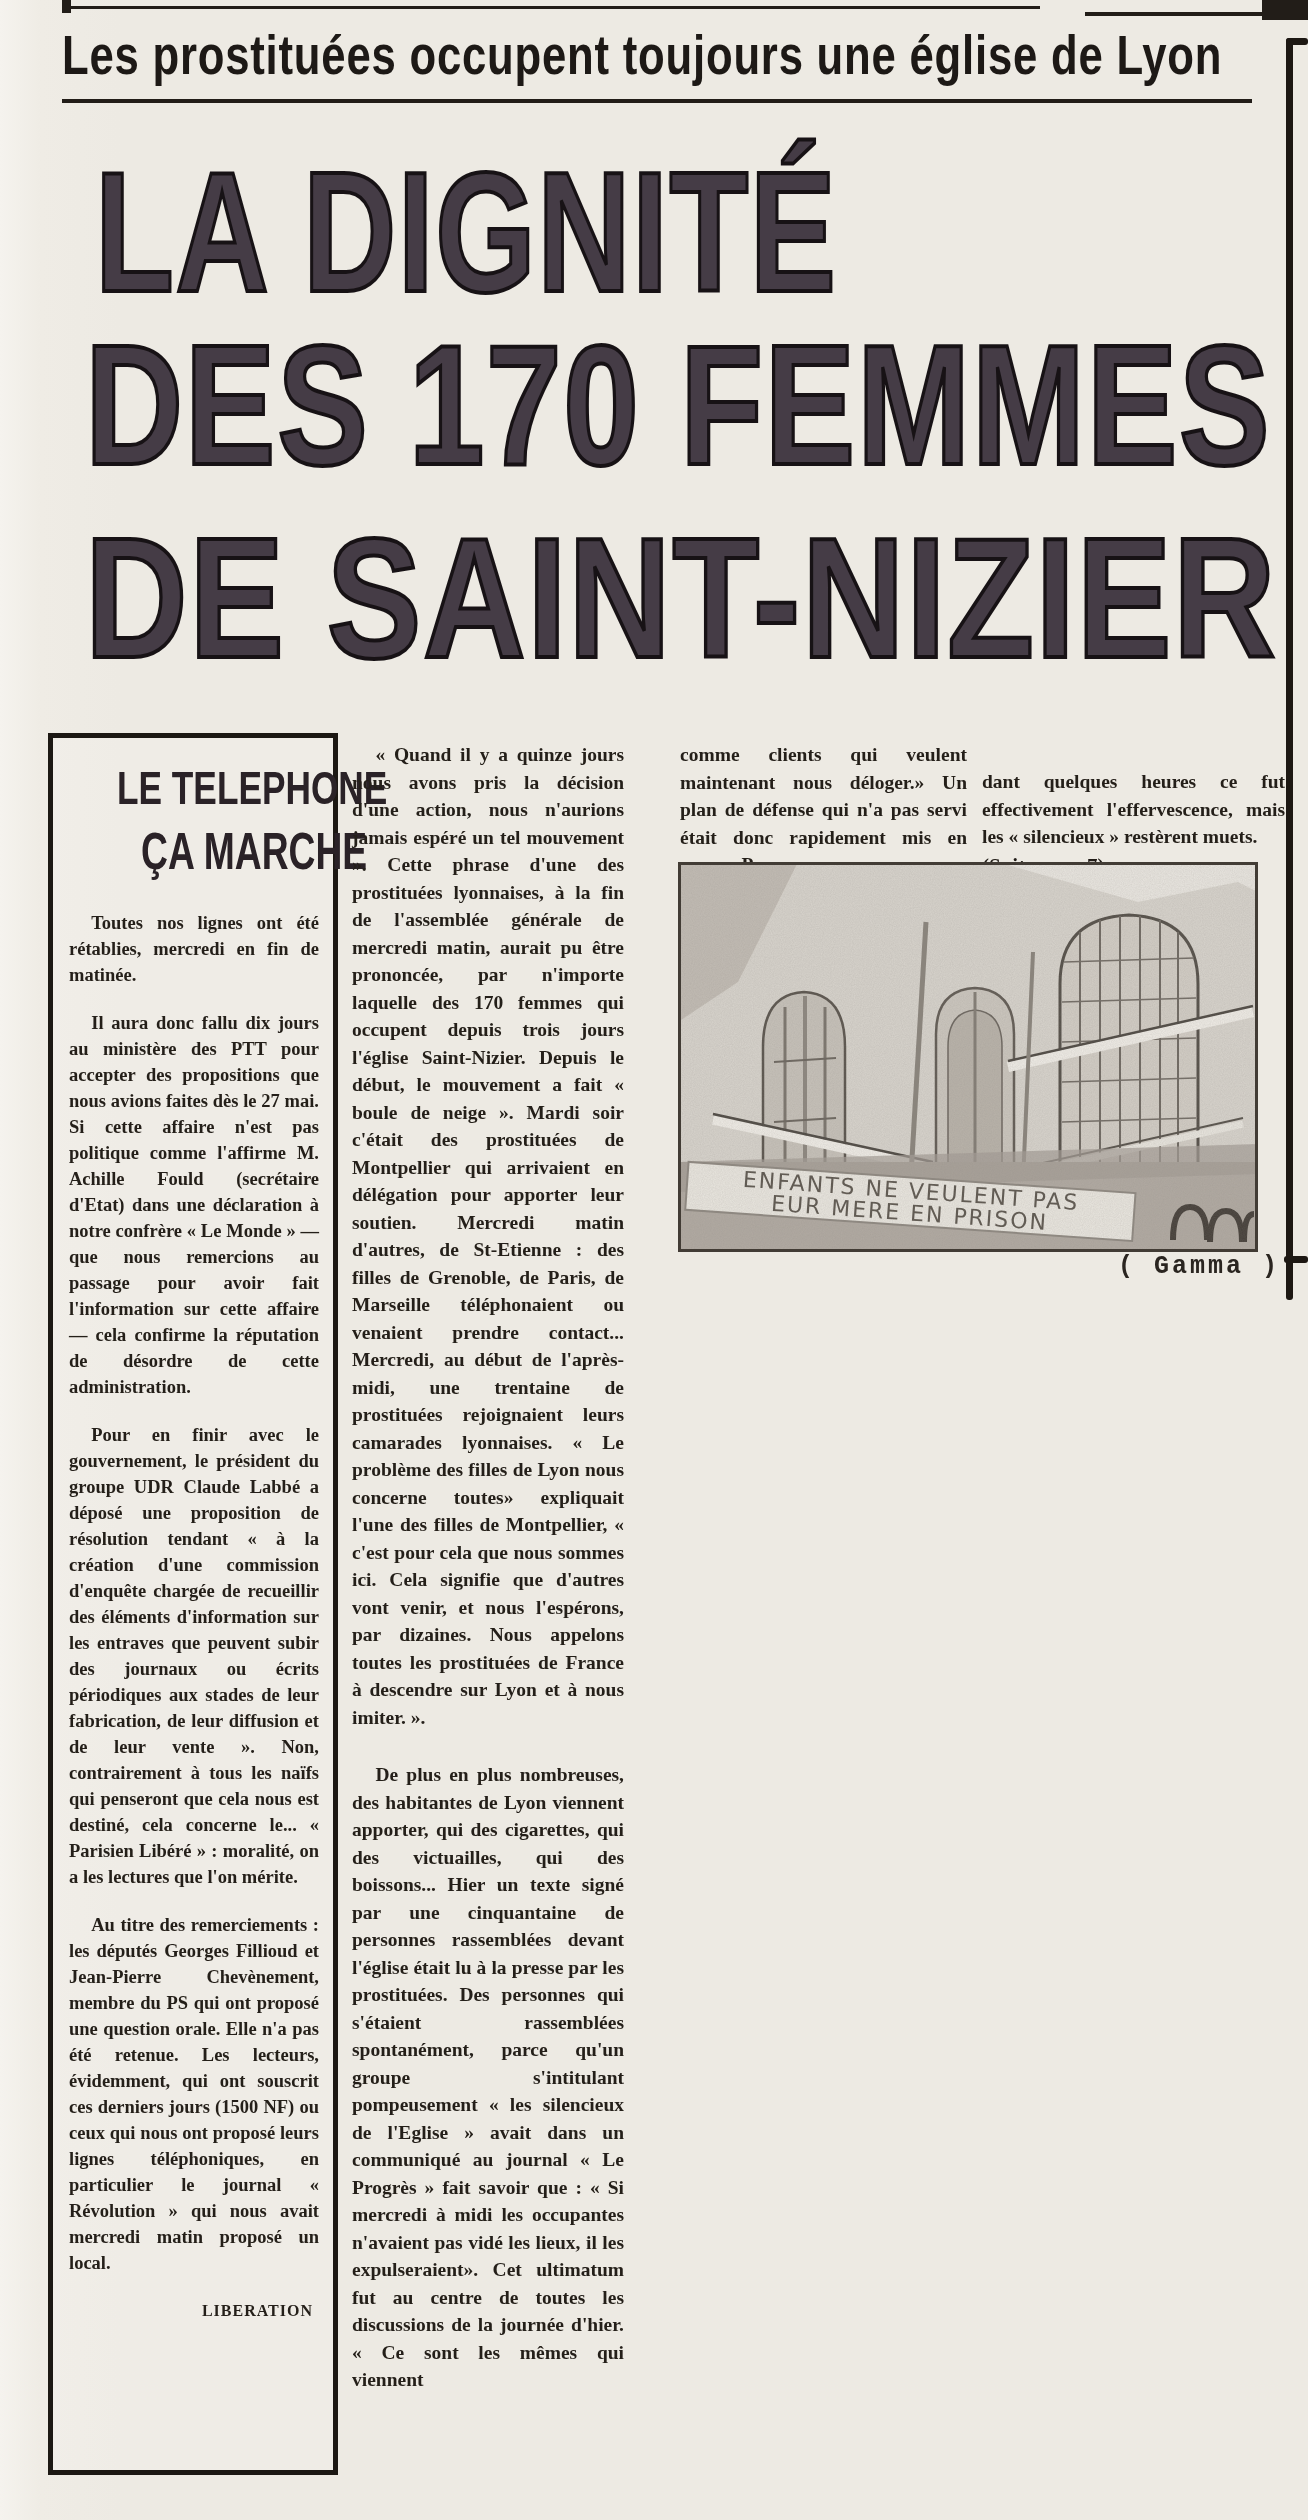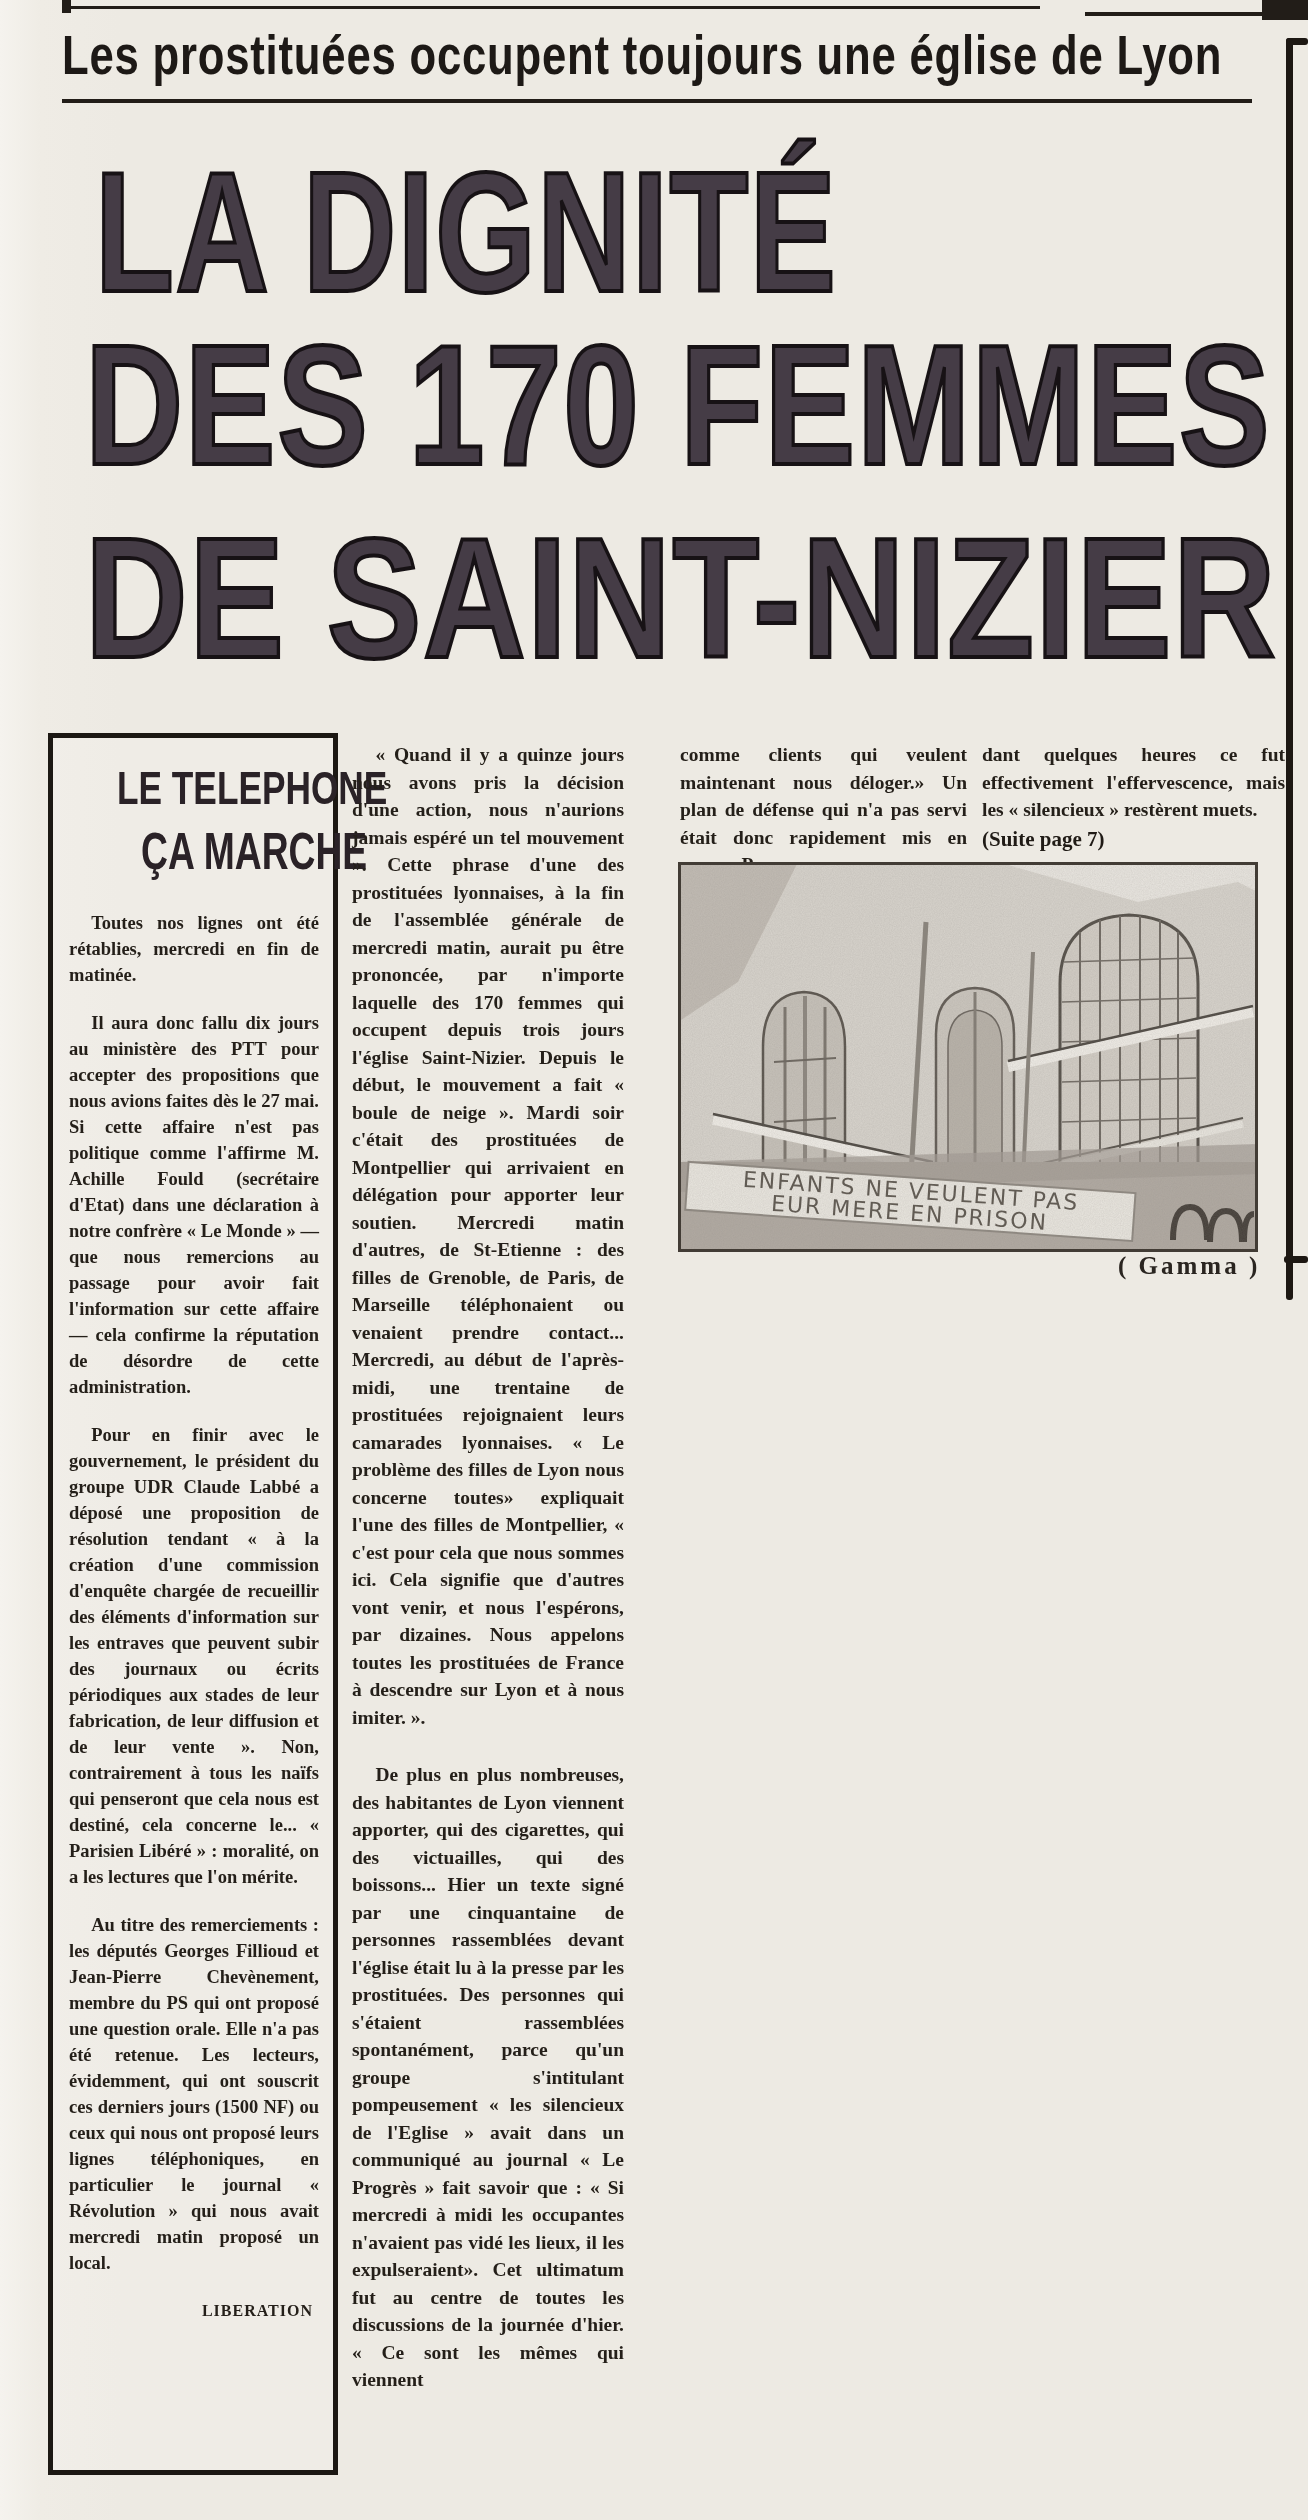--- a/index.html
+++ b/index.html
@@ -75,21 +75,21 @@
     font-family:"Liberation Serif", serif;
     font-weight:bold;
     font-size:16px;letter-spacing:1px;
     color:#241f19;text-align:right;
   }
   .suite{
     font-weight:bold;font-size:21px;color:#201b16;
     font-family:"Liberation Serif", serif;
   }
   .credit{
-    font-family:Liberation Serif, serif;
+    font-family:Liberation Mono, monospace;
     font-weight:bold;font-size:25px;letter-spacing:3px;
     color:#2a2520;white-space:nowrap;
   }
   
   .frame-v{width:7px;background:#1d1813;border-radius:3px;}
   .frame-h{height:7px;background:#1d1813;border-radius:3px;}
 </style>
 </head>
 <body>
 
@@ -125,21 +125,21 @@
 
   <div class="abs copy col-main" style="left:352px;top:741px;width:272px;">
     <p style="margin-bottom:30px;">« Quand il y a quinze jours nous avons pris la décision d'une action, nous n'aurions jamais espéré un tel mouvement ». Cette phrase d'une des prostituées lyonnaises, à la fin de l'assemblée générale de mercredi matin, aurait pu être prononcée, par n'importe laquelle des 170 femmes qui occupent depuis trois jours l'église Saint-Nizier. Depuis le début, le mouvement a fait « boule de neige ». Mardi soir c'était des prostituées de Montpellier qui arrivaient en délégation pour apporter leur soutien. Mercredi matin d'autres, de St-Etienne : des filles de Grenoble, de Paris, de Marseille téléphonaient ou venaient prendre contact... Mercredi, au début de l'après-midi, une trentaine de prostituées rejoignaient leurs camarades lyonnaises. « Le problème des filles de Lyon nous concerne toutes» expliquait l'une des filles de Montpellier, « c'est pour cela que nous sommes ici. Cela signifie que d'autres vont venir, et nous l'espérons, par dizaines. Nous appelons toutes les prostituées de France à descendre sur Lyon et à nous imiter. ».</p>
     <p>De plus en plus nombreuses, des habitantes de Lyon viennent apporter, qui des cigarettes, qui des victuailles, qui des boissons... Hier un texte signé par une cinquantaine de personnes rassemblées devant l'église était lu à la presse par les prostituées. Des personnes qui s'étaient rassemblées spontanément, parce qu'un groupe s'intitulant pompeusement « les silencieux de l'Eglise » avait dans un communiqué au journal « Le Progrès » fait savoir que : « Si mercredi à midi les occupantes n'avaient pas vidé les lieux, il les expulseraient». Cet ultimatum fut au centre de toutes les discussions de la journée d'hier. « Ce sont les mêmes qui viennent</p>
   </div>
 
   <div class="abs copy col-main" style="left:680px;top:741px;width:287px;">
     <p class="noindent">comme clients qui veulent maintenant nous déloger.» Un plan de défense qui n'a pas servi était donc rapidement mis en œuvre. Pen-</p>
   </div>
 
-  <div class="abs copy col-main" style="left:982px;top:741px;width:303px;">
+  <div class="abs copy col-main" style="left:982px;top:768px;width:303px;">
     <p class="noindent" style="margin-bottom:2px;">dant quelques heures ce fut effectivement l'effervescence, mais les « silencieux » restèrent muets.</p>
     <div class="suite">(Suite page 7)</div>
   </div>
 
   <div class="abs" style="left:678px;top:862px;width:580px;height:390px;">
     <svg width="580" height="390" viewBox="0 0 580 390" xmlns="http://www.w3.org/2000/svg">
       <defs>
         <filter id="grain" x="0" y="0" width="100%" height="100%">
           <feTurbulence type="fractalNoise" baseFrequency="0.9" numOctaves="2" stitchTiles="stitch" result="n"></feTurbulence>
           <feColorMatrix in="n" type="matrix" values="0 0 0 0 0.25  0 0 0 0 0.23  0 0 0 0 0.21  0 0 0 0.45 0"></feColorMatrix>

